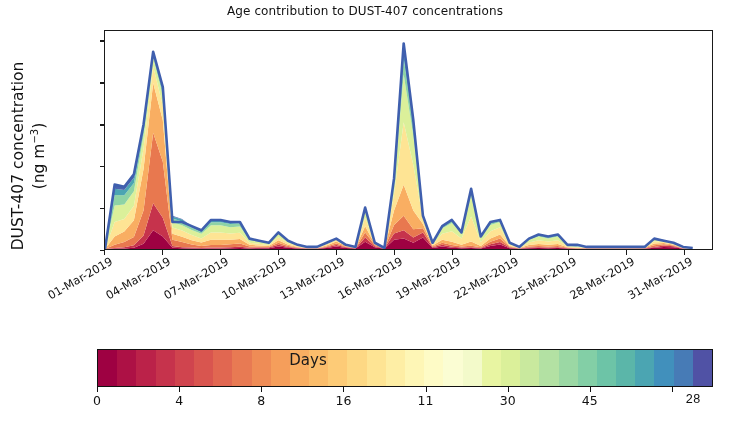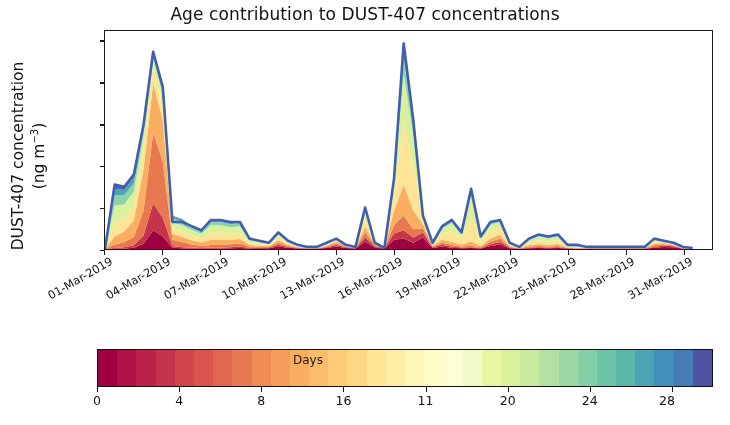--- a/index.html
+++ b/index.html
@@ -1,21 +1,21 @@
 <!DOCTYPE html>
 <html><head>
 <meta charset="utf-8">
 <style>
   html,body{margin:0;padding:0;background:#ffffff;}
   body{width:730px;height:425px;overflow:hidden;
        font-family:"DejaVu Sans","Liberation Sans",sans-serif;color:#000;}
   #root{position:relative;width:730px;height:425px;}
 
   .title{position:absolute;left:0;top:4px;width:730px;text-align:center;
-         font-size:17px;color:#111;letter-spacing:.1px;}
+         font-size:12px;color:#111;letter-spacing:.1px;}
 
   
   .ylabel{position:absolute;left:-96px;top:135px;width:250px;
           transform:rotate(-90deg);transform-origin:center center;
           text-align:center;font-size:15.5px;line-height:1.32;color:#111;}
   .ylabel .l2{display:block;}
   sup{font-size:10px;vertical-align:super;}
 
   
   .axes{position:absolute;left:104px;top:30px;width:609px;height:220px;
@@ -28,21 +28,21 @@
   .xtickmark{position:absolute;width:1.3px;height:5px;background:#1a1a1a;top:250px;}
   .xlab{position:absolute;top:254px;font-size:11.4px;color:#111;white-space:nowrap;
         transform:rotate(-30deg);transform-origin:right top;text-align:right;}
 
   
   .cbar{position:absolute;left:97px;top:349px;width:616px;height:38px;
         border:1.1px solid #111;box-sizing:border-box;display:flex;overflow:hidden;}
   .cbar i{display:block;height:100%;flex:1 1 auto;}
   .cbarlabel{position:absolute;left:0;top:349px;width:616px;height:22px;
              display:flex;align-items:center;justify-content:center;
-             font-size:12px;color:#1a1a1a;pointer-events:none;}
+             font-size:15px;color:#1a1a1a;pointer-events:none;}
   .ctickmark{position:absolute;width:1.1px;height:5px;background:#111;top:387px;}
   .clab{position:absolute;top:393px;font-size:12.5px;color:#111;
         transform:translateX(-50%);}
 </style>
 </head>
 <body>
 
 <div id="root">
 
   <div class="title">Age contribution to DUST-407 concentrations</div>
@@ -142,20 +142,20 @@
       <div class="clab" style="left: 97px;">0</div>
       <div class="ctickmark" style="left: 179.133px;"></div>
       <div class="clab" style="left: 179.133px;">4</div>
       <div class="ctickmark" style="left: 261.267px;"></div>
       <div class="clab" style="left: 261.267px;">8</div>
       <div class="ctickmark" style="left: 343.4px;"></div>
       <div class="clab" style="left: 343.4px;">16</div>
       <div class="ctickmark" style="left: 425.533px;"></div>
       <div class="clab" style="left: 425.533px;">11</div>
       <div class="ctickmark" style="left: 507.667px;"></div>
-      <div class="clab" style="left: 507.667px;">20</div>
+      <div class="clab" style="left: 507.667px;">30</div>
       <div class="ctickmark" style="left: 589.8px;"></div>
-      <div class="clab" style="left: 589.8px;">24</div>
+      <div class="clab" style="left: 589.8px;">45</div>
       <div class="ctickmark" style="left: 671.933px;"></div>
-      <div class="clab" style="left: 667px;">28</div>
+      <div class="clab" style="left: 693px; font-family: Liberation Mono, monospace;">28</div>
     </div>
 
 </div>
 
 </body></html>

